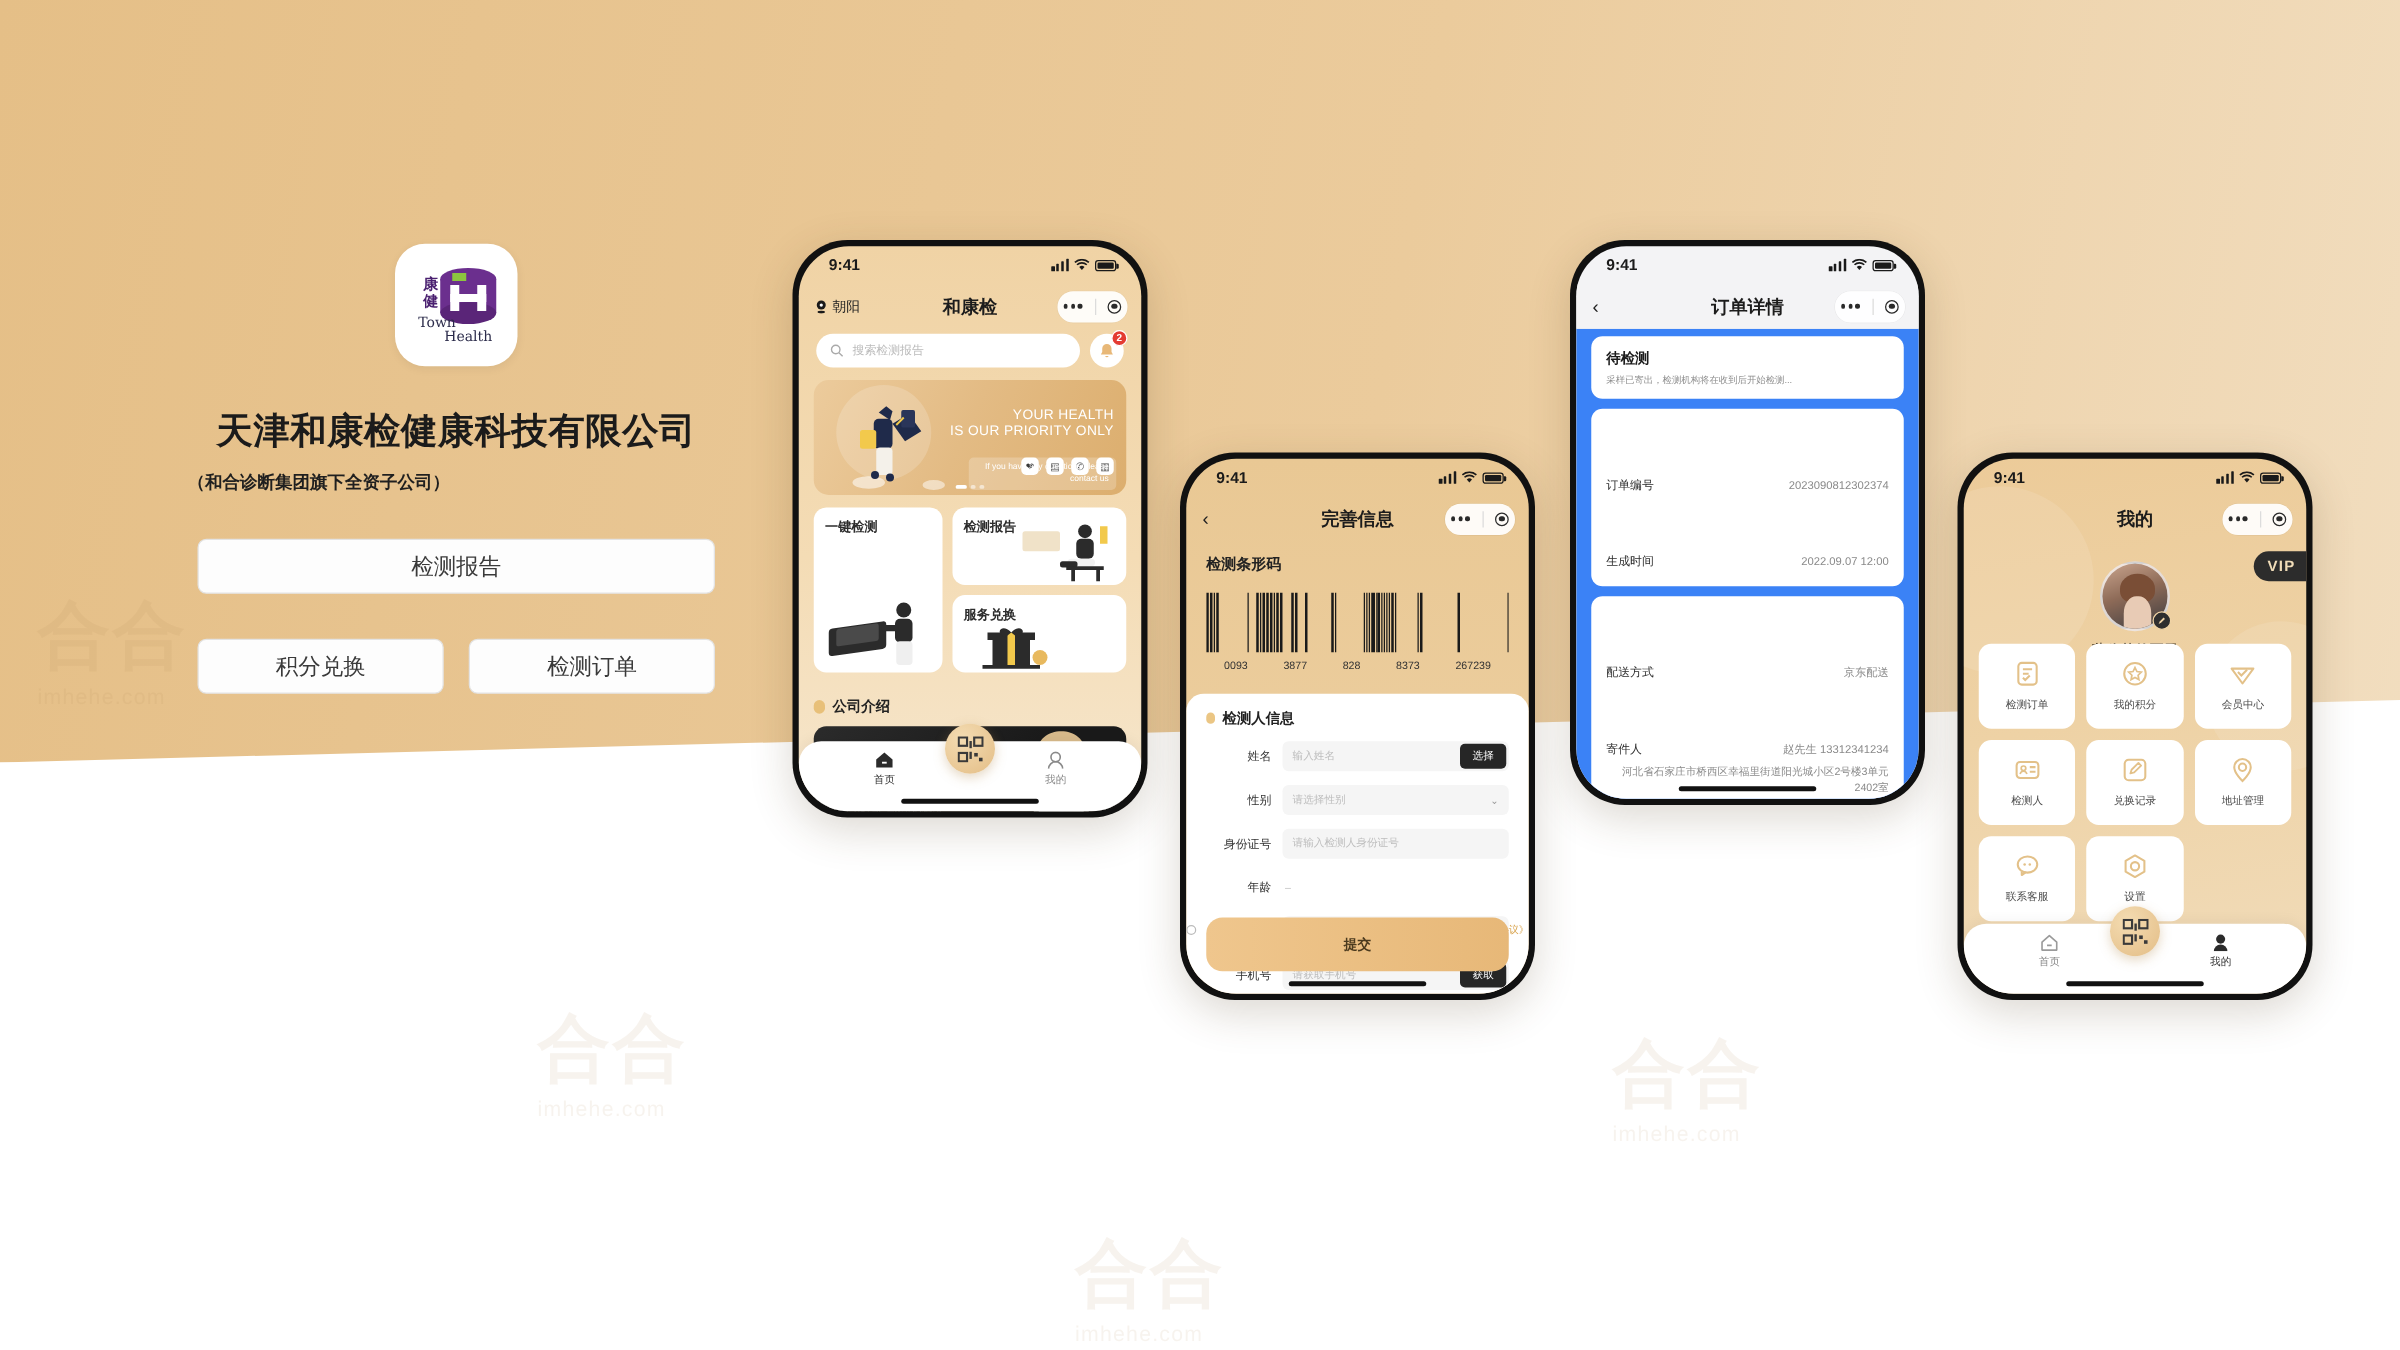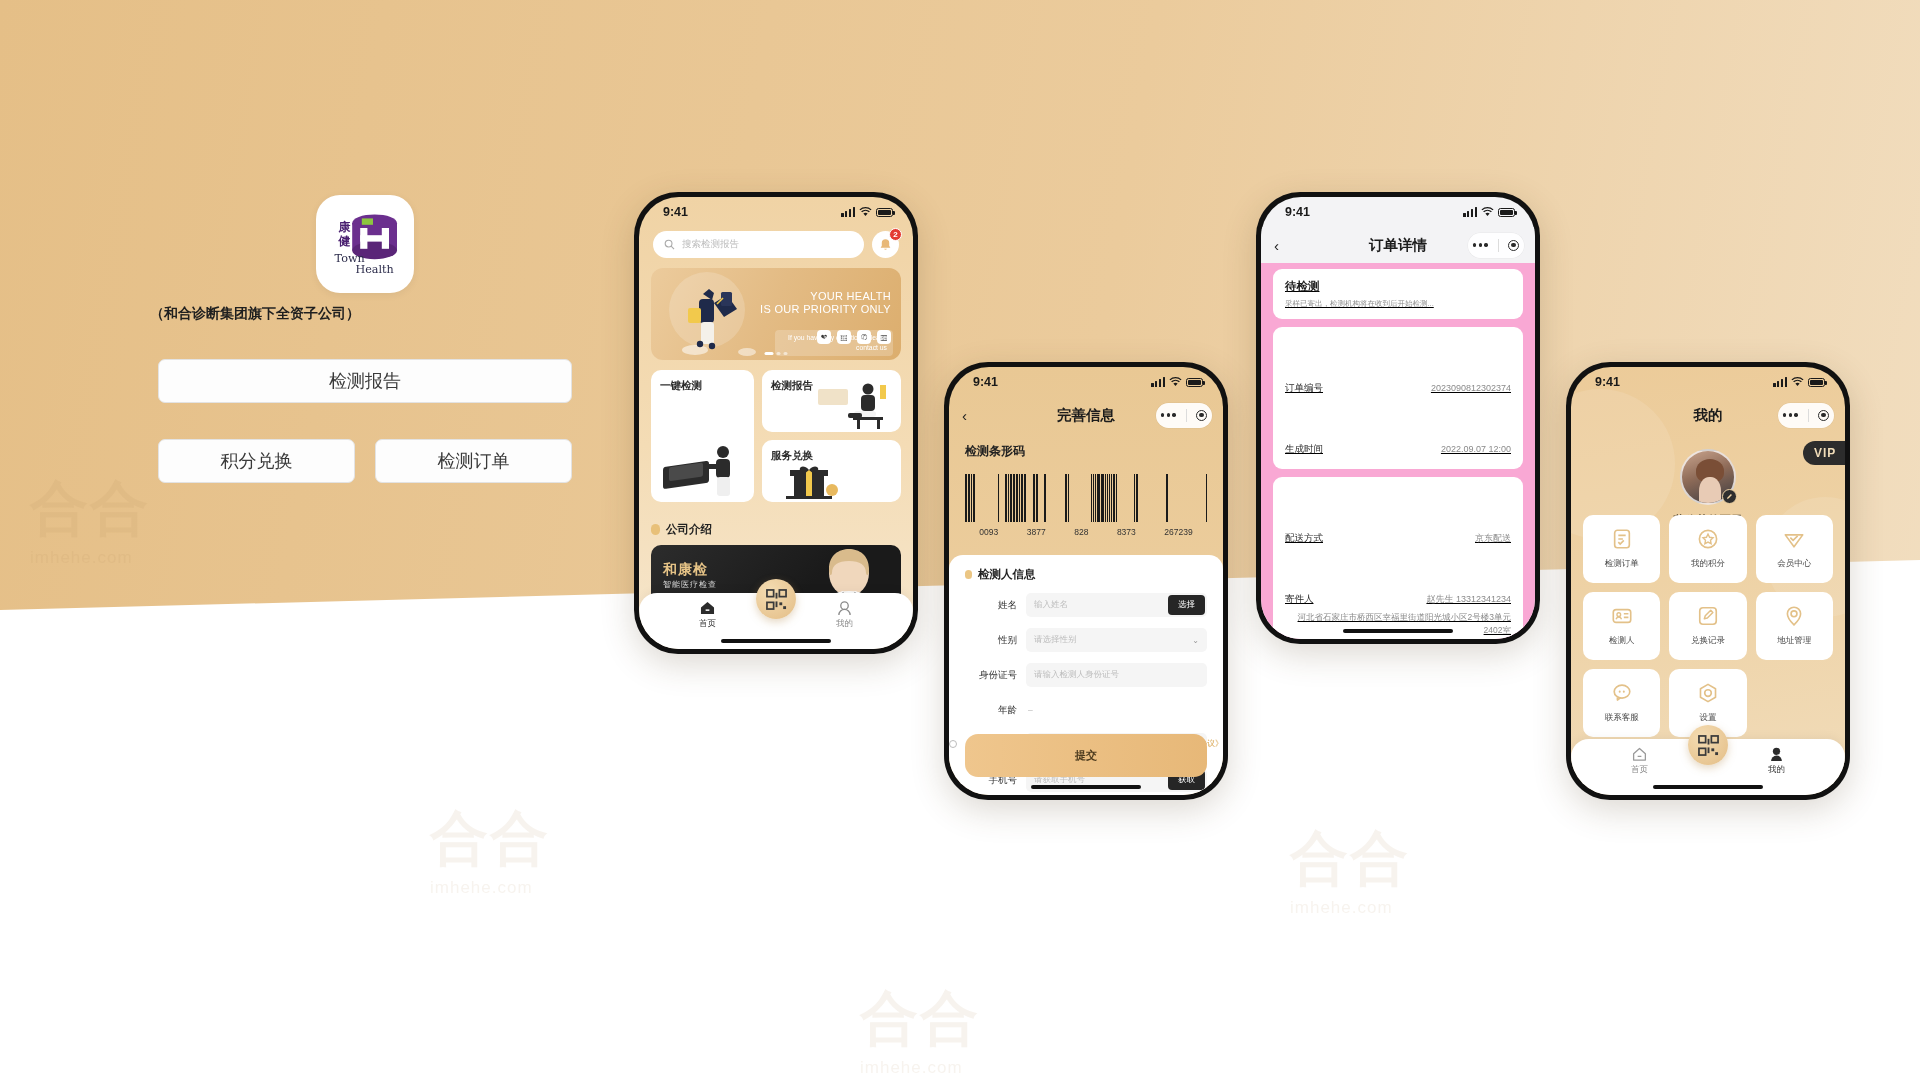--- a/index.html
+++ b/index.html
@@ -187,21 +187,21 @@
   .agree { position:absolute; left:0; right:0; bottom:46px;
            display:flex; align-items:center; justify-content:space-between; gap:5px; font-size:8px; color:#777; }
   .agree .cb { width:8px;height:8px;border:1px solid #bbb;border-radius:50%; display:block;}
   .agree .lk { color:#d8a44f; }
   .submit { position:absolute; left:16px; right:16px; bottom:18px; height:43px;
             border-radius:13px; background: linear-gradient(90deg,#efc68d,#e7b878);
             display:flex; align-items:center; justify-content:center;
             font-size:11px; font-weight:bold; color:#4b3a1e; }
 
   
-  .p3-body { background:#f9a8d4; height:100%; overflow:hidden; padding: 6px 12px 0; text-decoration: underline; }
+  .p3-body { background:#3b82f6; height:100%; overflow:hidden; padding: 6px 12px 0; }
   .card3 { background:#fff; border-radius:9px; padding:10px 12px; margin-bottom:8px; }
   .c3-title { font-size:11.5px; font-weight:bold; color:#1c1c1c; }
   .c3-desc { font-size:7.5px; color:#8d8d8d; margin-top:5px; }
   .kv { display:flex; justify-content:space-between; align-items:baseline; margin-top:2px; padding:3px 0;}
   .kv .k { font-size:9.5px; color:#2c2c2c;margin-top:40px; }
   .kv .v { font-size:9px; color:#8a8a8a; text-align:right; }
   .kv .v .copy { color:#c79a52; text-decoration:underline; margin-left:3px; }
   .addr { font-size:8.5px; color:#8a8a8a; text-align:right; line-height:1.5; margin-top:2px; }
   .sec-t { font-size:11px; font-weight:bold; color:#1c1c1c; margin-bottom:3px; }
 
@@ -255,20 +255,21 @@
         <rect x="46" y="16" width="14" height="8" fill="#8cc63f"></rect>
         <rect x="44" y="28" width="9" height="26" fill="#fff"></rect>
         <rect x="71" y="28" width="9" height="26" fill="#fff"></rect>
         <rect x="44" y="37" width="36" height="8" fill="#fff"></rect>
         <text x="17" y="32" font-size="15" font-weight="bold" fill="#4a2070" font-family="DejaVu Sans">康</text>
         <text x="17" y="49" font-size="15" font-weight="bold" fill="#4a2070" font-family="DejaVu Sans">健</text>
         <text x="12" y="70" font-size="14" fill="#2b2b4a" font-family="DejaVu Serif">Town</text>
         <text x="38" y="84" font-size="14" fill="#2b2b4a" font-family="DejaVu Serif">Health</text>
       </svg>
     </div>
+    <div class="co-title">天津和康检健康科技有限公司</div>
     <div class="co-sub">（和合诊断集团旗下全资子公司）</div>
     <div class="tagrow">
       <div class="tag">检测报告</div>
     </div>
     <div class="tagrow">
       <div class="tag">积分兑换</div>
       <div class="tag">检测订单</div>
     </div>
   </div>
 
@@ -282,20 +283,40 @@
               <i></i>
               <i></i>
               <i></i>
             </span>
           <svg width="13" height="10" viewBox="0 0 13 10">
               <path d="M6.5 9 L4.4 6.6a3.2 3.2 0 014.2 0z" fill="#1a1a1a"></path>
               <path d="M2.6 4.8a5.8 5.8 0 017.8 0" stroke="#1a1a1a" stroke-width="1.3" fill="none"></path>
               <path d="M.9 2.9a8.2 8.2 0 0111.2 0" stroke="#1a1a1a" stroke-width="1.3" fill="none"></path>
             </svg>
           <span class="batt"></span>
+        </span>
+      </div>
+      <div class="navbar">
+        <span class="nav-left">
+          <svg width="10" height="11" viewBox="0 0 10 11">
+              <circle cx="5" cy="4" r="3.6" fill="#1a1a1a"></circle>
+              <circle cx="5" cy="4" r="1.3" fill="#fff"></circle>
+              <ellipse cx="5" cy="9.6" rx="3" ry="1.1" fill="#1a1a1a"></ellipse>
+            </svg>
+          <span>朝阳</span>
+        </span>
+        <span class="nav-title">和康检</span>
+        <span class="capsule">
+          <span class="caps-dots">
+              <b></b>
+              <b></b>
+              <b></b>
+            </span>
+          <span class="caps-sep"></span>
+          <span class="caps-circ"></span>
         </span>
       </div>
 
       <div class="searchwrap">
         <div class="searchbar">
           <svg width="11" height="11" viewBox="0 0 12 12">
               <circle cx="5" cy="5" r="3.7" stroke="#aaa" stroke-width="1.2" fill="none"></circle>
               <line x1="7.8" y1="7.8" x2="11" y2="11" stroke="#aaa" stroke-width="1.2"></line>
             </svg>
           <span>搜索检测报告</span>

